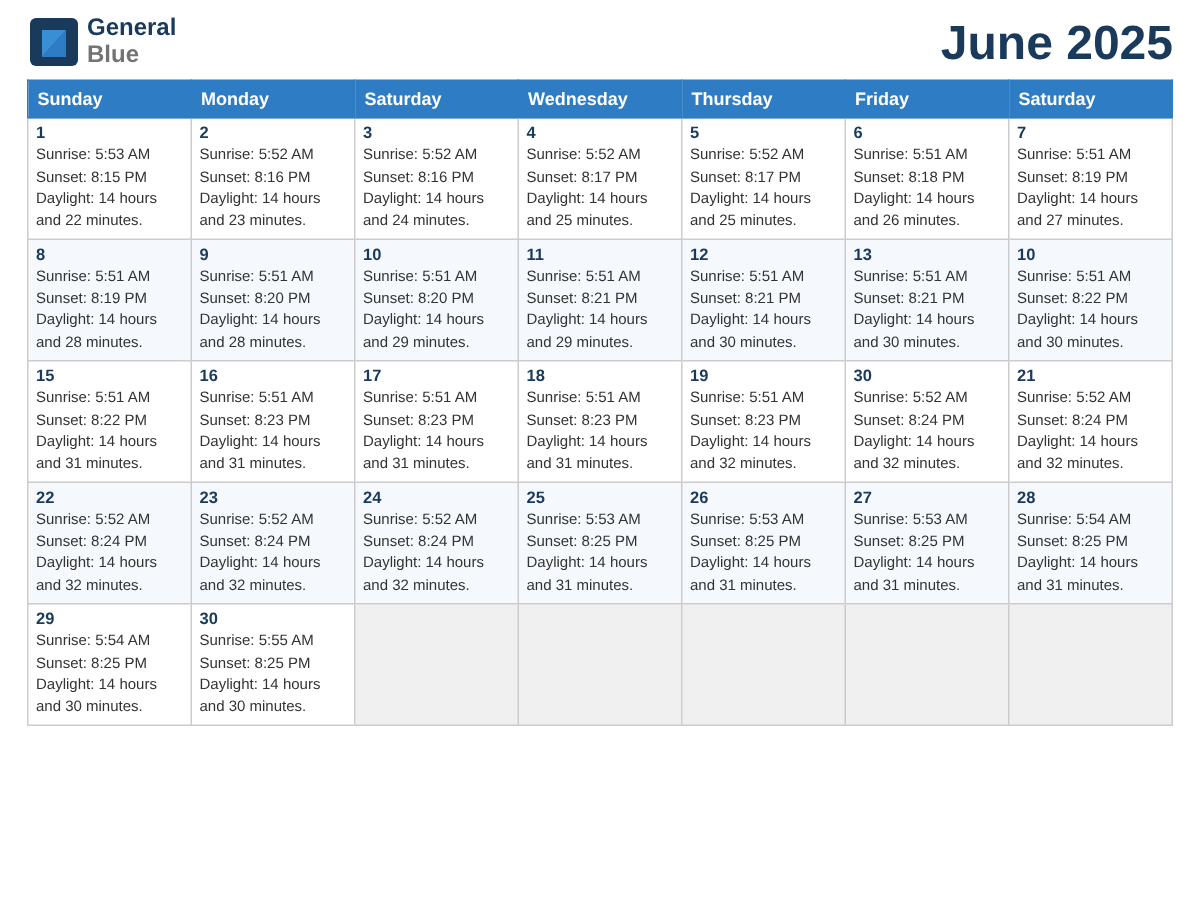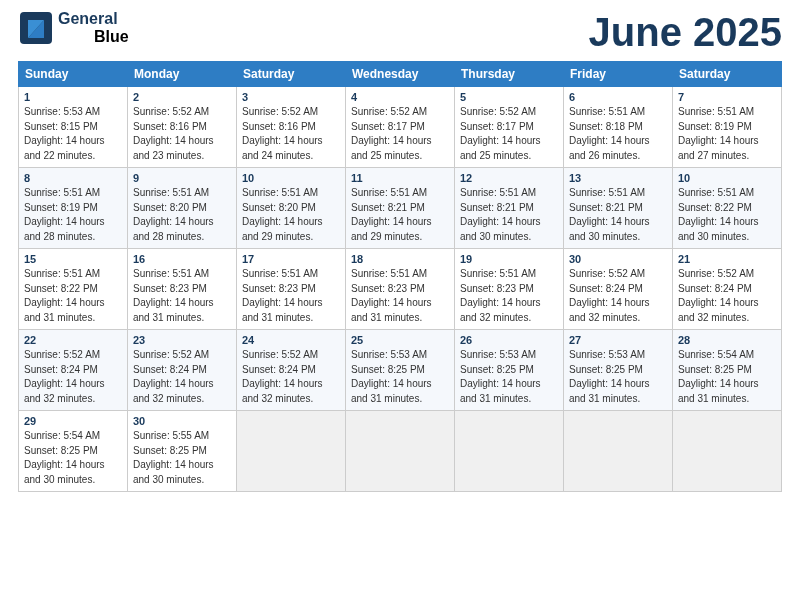--- a/index.html
+++ b/index.html
@@ -24,21 +24,21 @@
     }
     .logo {
       display: flex;
       flex-direction: column;
       align-items: flex-start;
     }
     .title-block {
       text-align: right;
     }
     .title-block h1 {
-      font-size: 40px;
+      font-size: 32px;
       color: #1a3a5c;
       font-weight: bold;
     }
     .title-block .subtitle {
       font-size: 14px;
       color: #555;
     }
     .calendar {
       width: 100%;
       border-collapse: collapse;
@@ -105,21 +105,21 @@
       <div class="logo-container">
         <div class="logo-icon">
           <svg width="36" height="36" viewBox="0 0 36 36">
             <rect x="2" y="2" width="32" height="32" rx="4" fill="#1a3a5c"></rect>
             <polygon points="10,28 26,28 26,10" fill="#2e7dc4"></polygon>
             <polygon points="10,28 26,10 10,10" fill="#3a8fd4"></polygon>
           </svg>
         </div>
         <div style="display:flex;flex-direction:column;">
           <span class="logo-word">General</span>
-          <span class="logo-word" style="color:#000000;margin-left:36px;">Blue</span>
+          <span class="logo-word" style="color:#737373;">Blue</span>
         </div>
       </div>
     </div>
     <div class="title-block">
       <h1>June 2025</h1>
     </div>
   </div>
 
   <table class="calendar">
     <thead>

